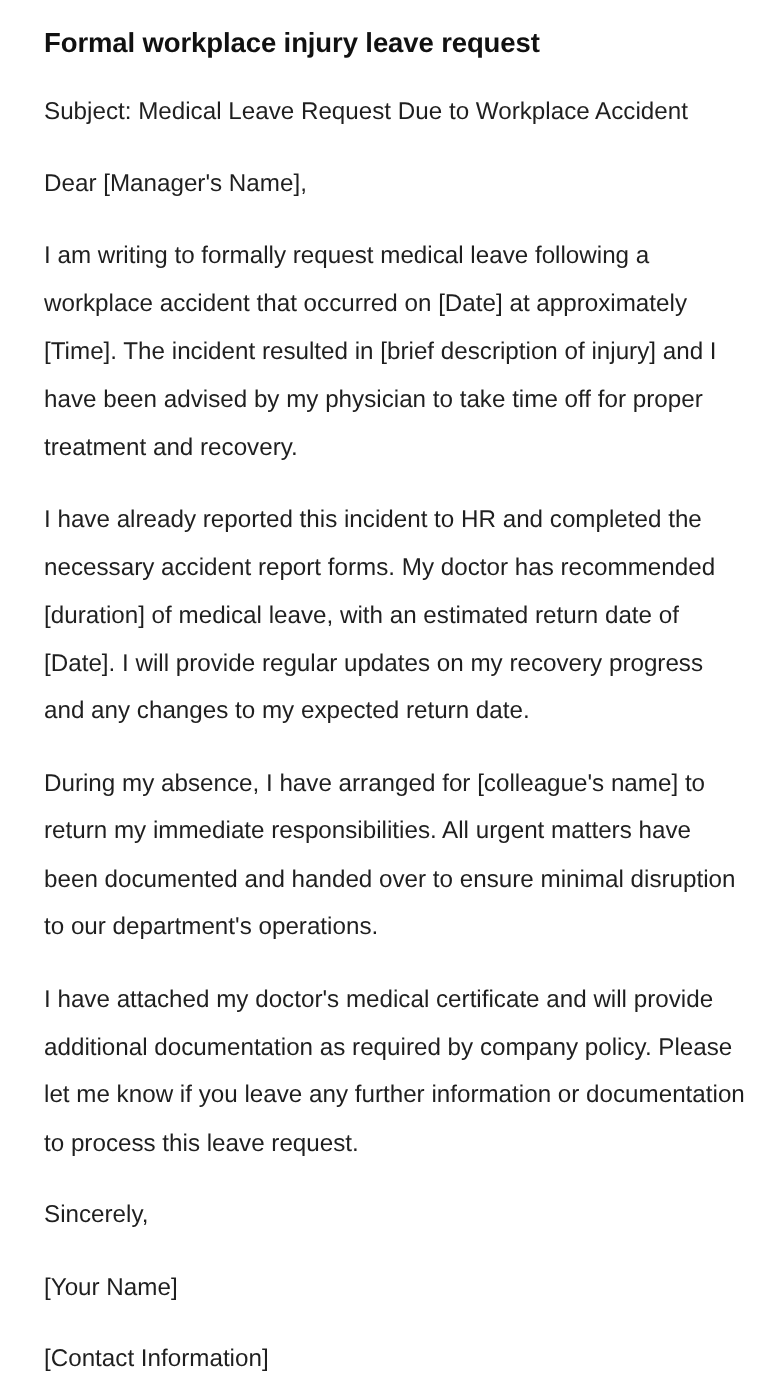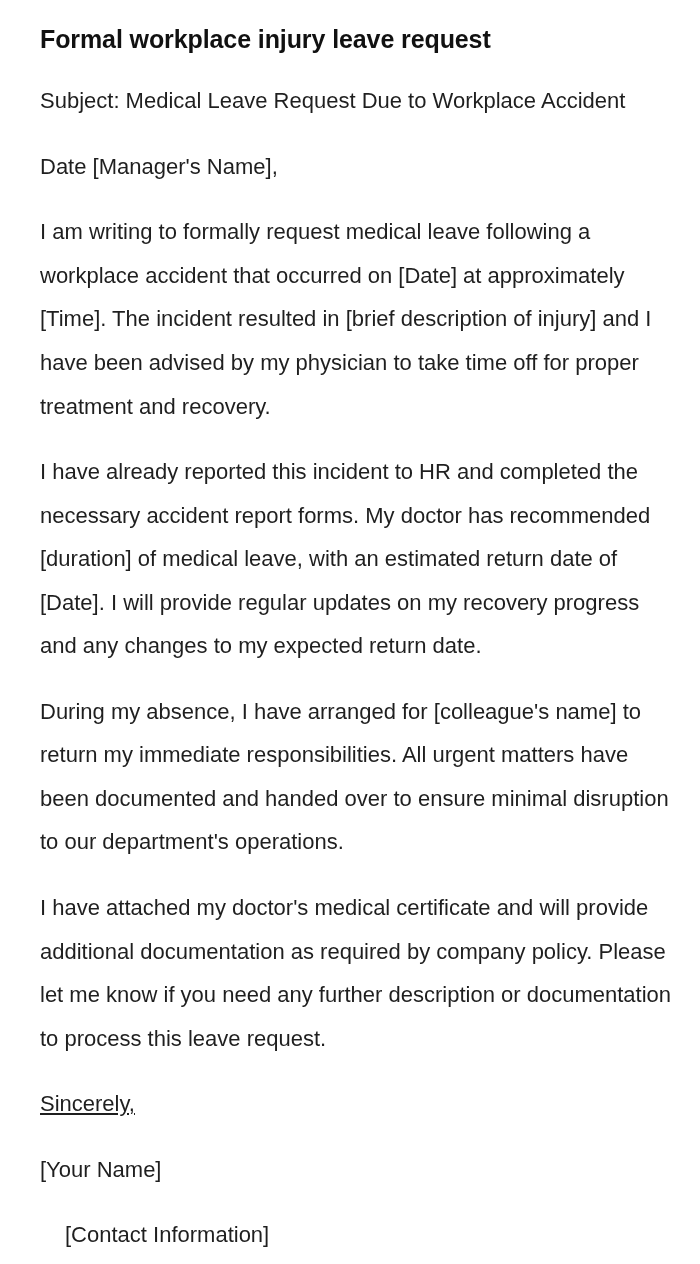--- a/index.html
+++ b/index.html
@@ -28,45 +28,43 @@
     letter-spacing: -0.1px;
   }
   .para {
     font-size: 22px;
     line-height: 1.98;
     margin: 0 0 22px 0;
     color: #1f1f1f;
   }
   .para:last-child {
     margin-bottom: 0;
-    margin-left: 25px;
   }
   .signoff {
     margin-bottom: 22px;
-    text-decoration: underline;
   }
 </style>
 </head>
 <body>
 
 <div class="page">
 
   <h1 class="doc-title">Formal workplace injury leave request</h1>
 
   <p class="para">Subject: Medical Leave Request Due to Workplace Accident</p>
 
-  <p class="para">Date [Manager's Name],</p>
+  <p class="para">Dear [Manager's Name],</p>
 
   <p class="para">I am writing to formally request medical leave following a workplace accident that occurred on [Date] at approximately [Time]. The incident resulted in [brief description of injury] and I have been advised by my physician to take time off for proper treatment and recovery.</p>
 
   <p class="para">I have already reported this incident to HR and completed the necessary accident report forms. My doctor has recommended [duration] of medical leave, with an estimated return date of [Date]. I will provide regular updates on my recovery progress and any changes to my expected return date.</p>
 
   <p class="para">During my absence, I have arranged for [colleague's name] to return my immediate responsibilities. All urgent matters have been documented and handed over to ensure minimal disruption to our department's operations.</p>
 
-  <p class="para">I have attached my doctor's medical certificate and will provide additional documentation as required by company policy. Please let me know if you need any further description or documentation to process this leave request.</p>
+  <p class="para">I have attached my doctor's medical certificate and will provide additional documentation as required by company policy. Please let me know if you leave any further information or documentation to process this leave request.</p>
 
 
   <p class="para signoff">Sincerely,</p>
 
   <p class="para">[Your Name]</p>
 
 
   <p class="para">[Contact Information]</p>
 
 </div>

